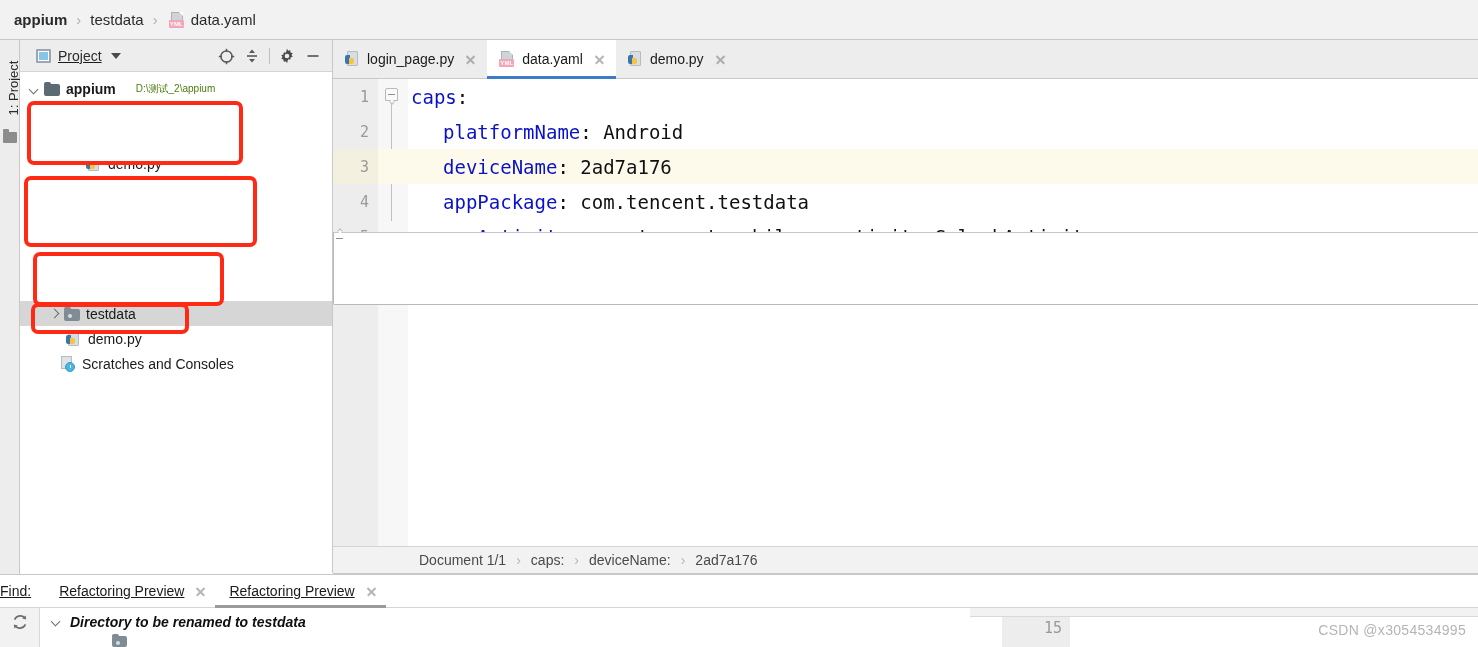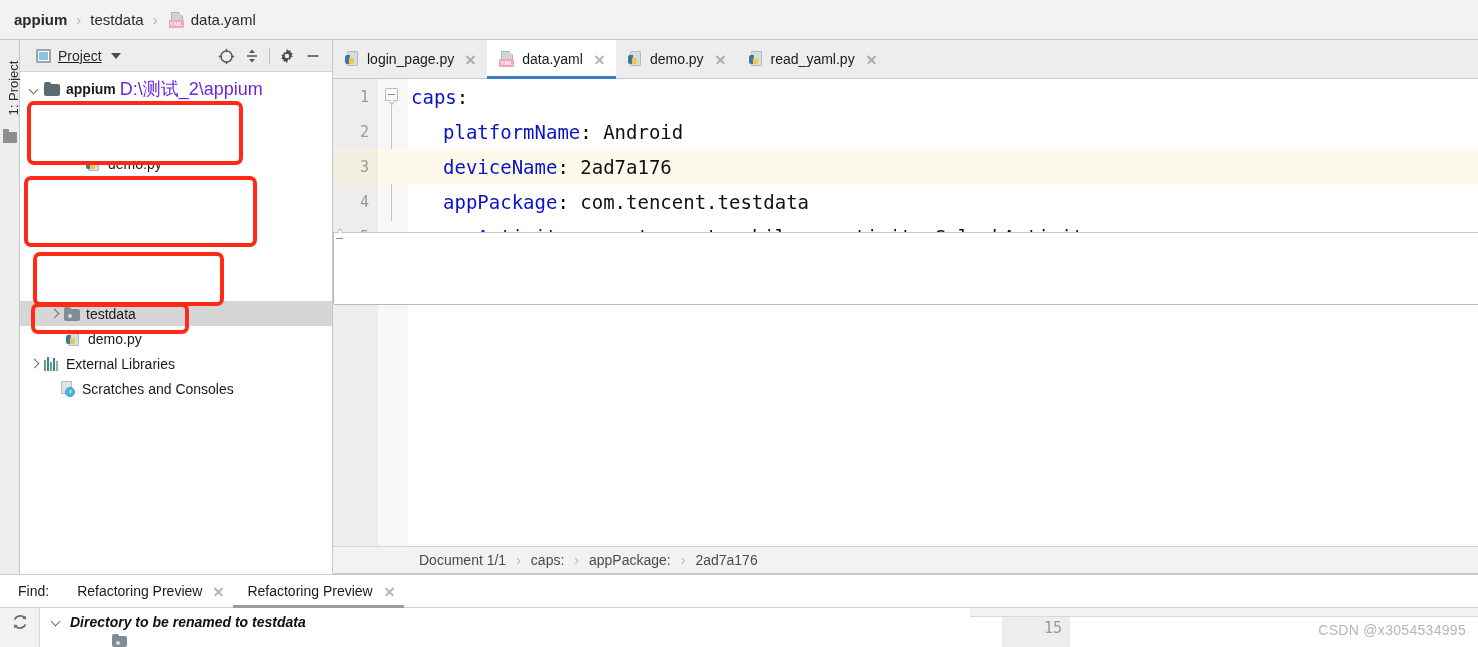--- a/index.html
+++ b/index.html
@@ -133,21 +133,21 @@
   }
   .ico-scratch .sc{
     position:absolute;left:5px;top:6px;width:10px;height:10px;border-radius:50%;
     background:#4cb5e0;border:1px solid #2f9cc9;box-sizing:border-box;
   }
   .ico-scratch .sc:after{
     content:"";position:absolute;left:4px;top:2px;width:1px;height:3px;background:#ffffff;
   }
   .lbl{font-size:14px;color:#1a1a1a;}
   .lbl.bold{font-weight:bold;}
-  .lbl-path{font-size:18px;color:#6d28d9;margin-left:4px;}
+  .lbl-path{font-size:10px;color:#4d7c0f;margin-left:20px;}
 
   
   .annot{
     position:absolute;border:4px solid #ff2a16;border-radius:7px;
     background:#ffffff;box-sizing:border-box;z-index:5;
   }
   .annot.transparent{background:transparent;}
 
   
   .editor-wrap{
@@ -246,21 +246,21 @@
   .es-sep{color:#b5b5b5;margin:0 10px;font-size:14px;}
 
   
   .bottom{
     position:absolute;left:0;top:574px;width:1478px;height:73px;
     background:#ffffff;border-top:1px solid #c8c8c8;box-sizing:border-box;
   }
   .bottom-tabs{
     position:relative;height:33px;background:#ffffff;
     border-bottom:1px solid #d4d4d4;display:flex;align-items:stretch;
-    padding-left:18px;box-sizing:border-box;
+    box-sizing:border-box;text-decoration:underline;
   }
   .find-label{display:flex;align-items:center;font-size:14px;color:#1a1a1a;padding-right:14px;}
   .btab{
     display:flex;align-items:center;padding:0 8px 0 14px;position:relative;cursor:default;text-align:right;
   }
   .btab.active:after{
     content:"";position:absolute;left:0;right:0;bottom:-1px;height:3px;background:#9b9b9b;
   }
   .btab-label{font-size:14px;color:#1a1a1a;}
 
@@ -442,31 +442,20 @@
 
       <div class="tree-row" style="padding-left:46px;">
         <span class="ico ico-py">
             <span class="pg"></span>
             <span class="py-b"></span>
             <span class="py-y"></span>
           </span>
         <span class="lbl">demo.py</span>
       </div>
 
-      <div class="tree-row" style="padding-left:8px;">
-        <span class="arrow right"></span>
-        <span class="ico ico-lib">
-          <i style="left:0;height:11px;background:#6aa84f;"></i>
-          <i style="left:3px;height:14px;background:#3c78d8;"></i>
-          <i style="left:6px;height:9px;background:#6aa84f;"></i>
-          <i style="left:9px;height:13px;background:#3c78d8;"></i>
-          <i style="left:12px;height:10px;background:#8fbc6a;"></i>
-        </span>
-        <span class="lbl">External Libraries</span>
-      </div>
 
       <div class="tree-row" style="padding-left:40px;">
         <span class="ico ico-scratch">
             <span class="sp"></span>
             <span class="sc"></span>
           </span>
         <span class="lbl">Scratches and Consoles</span>
       </div>
     </div>
 
@@ -498,29 +487,20 @@
       </div>
       <div class="tab">
         <span class="ico ico-py">
             <span class="pg"></span>
             <span class="py-b"></span>
             <span class="py-y"></span>
           </span>
         <span class="tab-label">demo.py</span>
         <span class="tab-close"></span>
       </div>
-      <div class="tab">
-        <span class="ico ico-py">
-            <span class="pg"></span>
-            <span class="py-b"></span>
-            <span class="py-y"></span>
-          </span>
-        <span class="tab-label">read_yaml.py</span>
-        <span class="tab-close"></span>
-      </div>
     </div>
 
     <div class="code-area">
       <div class="gutter"></div>
       <div class="fold-col"></div>
       <div class="fold-line"></div>
 
       <div class="code-line">
         <span class="lnum">1</span>
         <span class="fold top"></span>
@@ -548,21 +528,21 @@
         <span class="code-text" style="margin-left:110px;"><span class="k">appActivity</span><span class="v">:</span><span class="v"> com.tencent.mobileqq.activity.SplashActivity</span></span>
       </div>
     </div>
   </div>
 
   <div class="editor-status">
     <span class="es-item">Document 1/1</span>
     <span class="es-sep">›</span>
     <span class="es-item">caps:</span>
     <span class="es-sep">›</span>
-    <span class="es-item">appPackage:</span>
+    <span class="es-item">deviceName:</span>
     <span class="es-sep">›</span>
     <span class="es-item">2ad7a176</span>
   </div>
 
   <div class="panel-divider"></div>
 
   <div class="bottom">
     <div class="bottom-tabs">
       <span class="find-label">Find:</span>
       <div class="btab">

